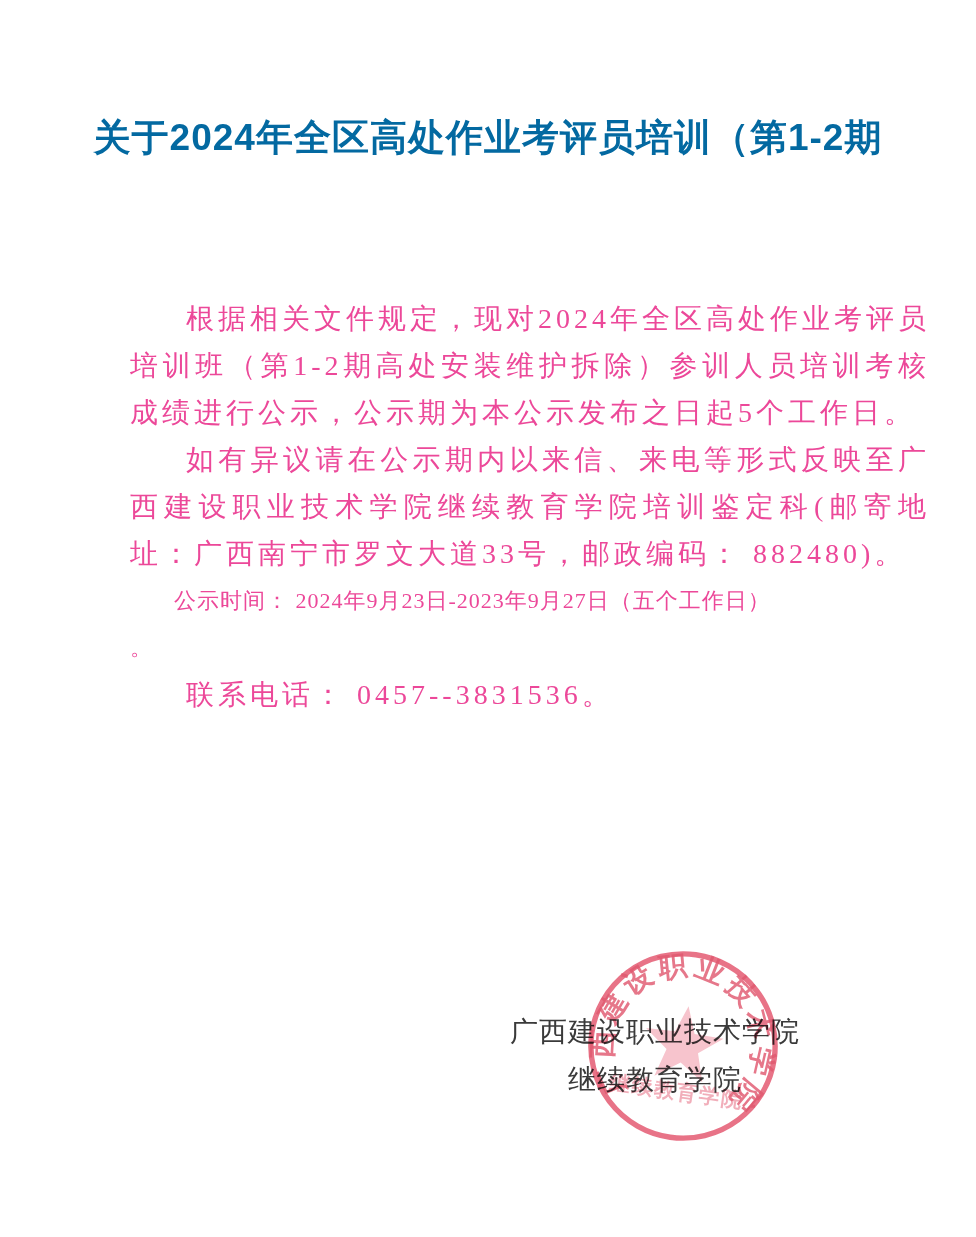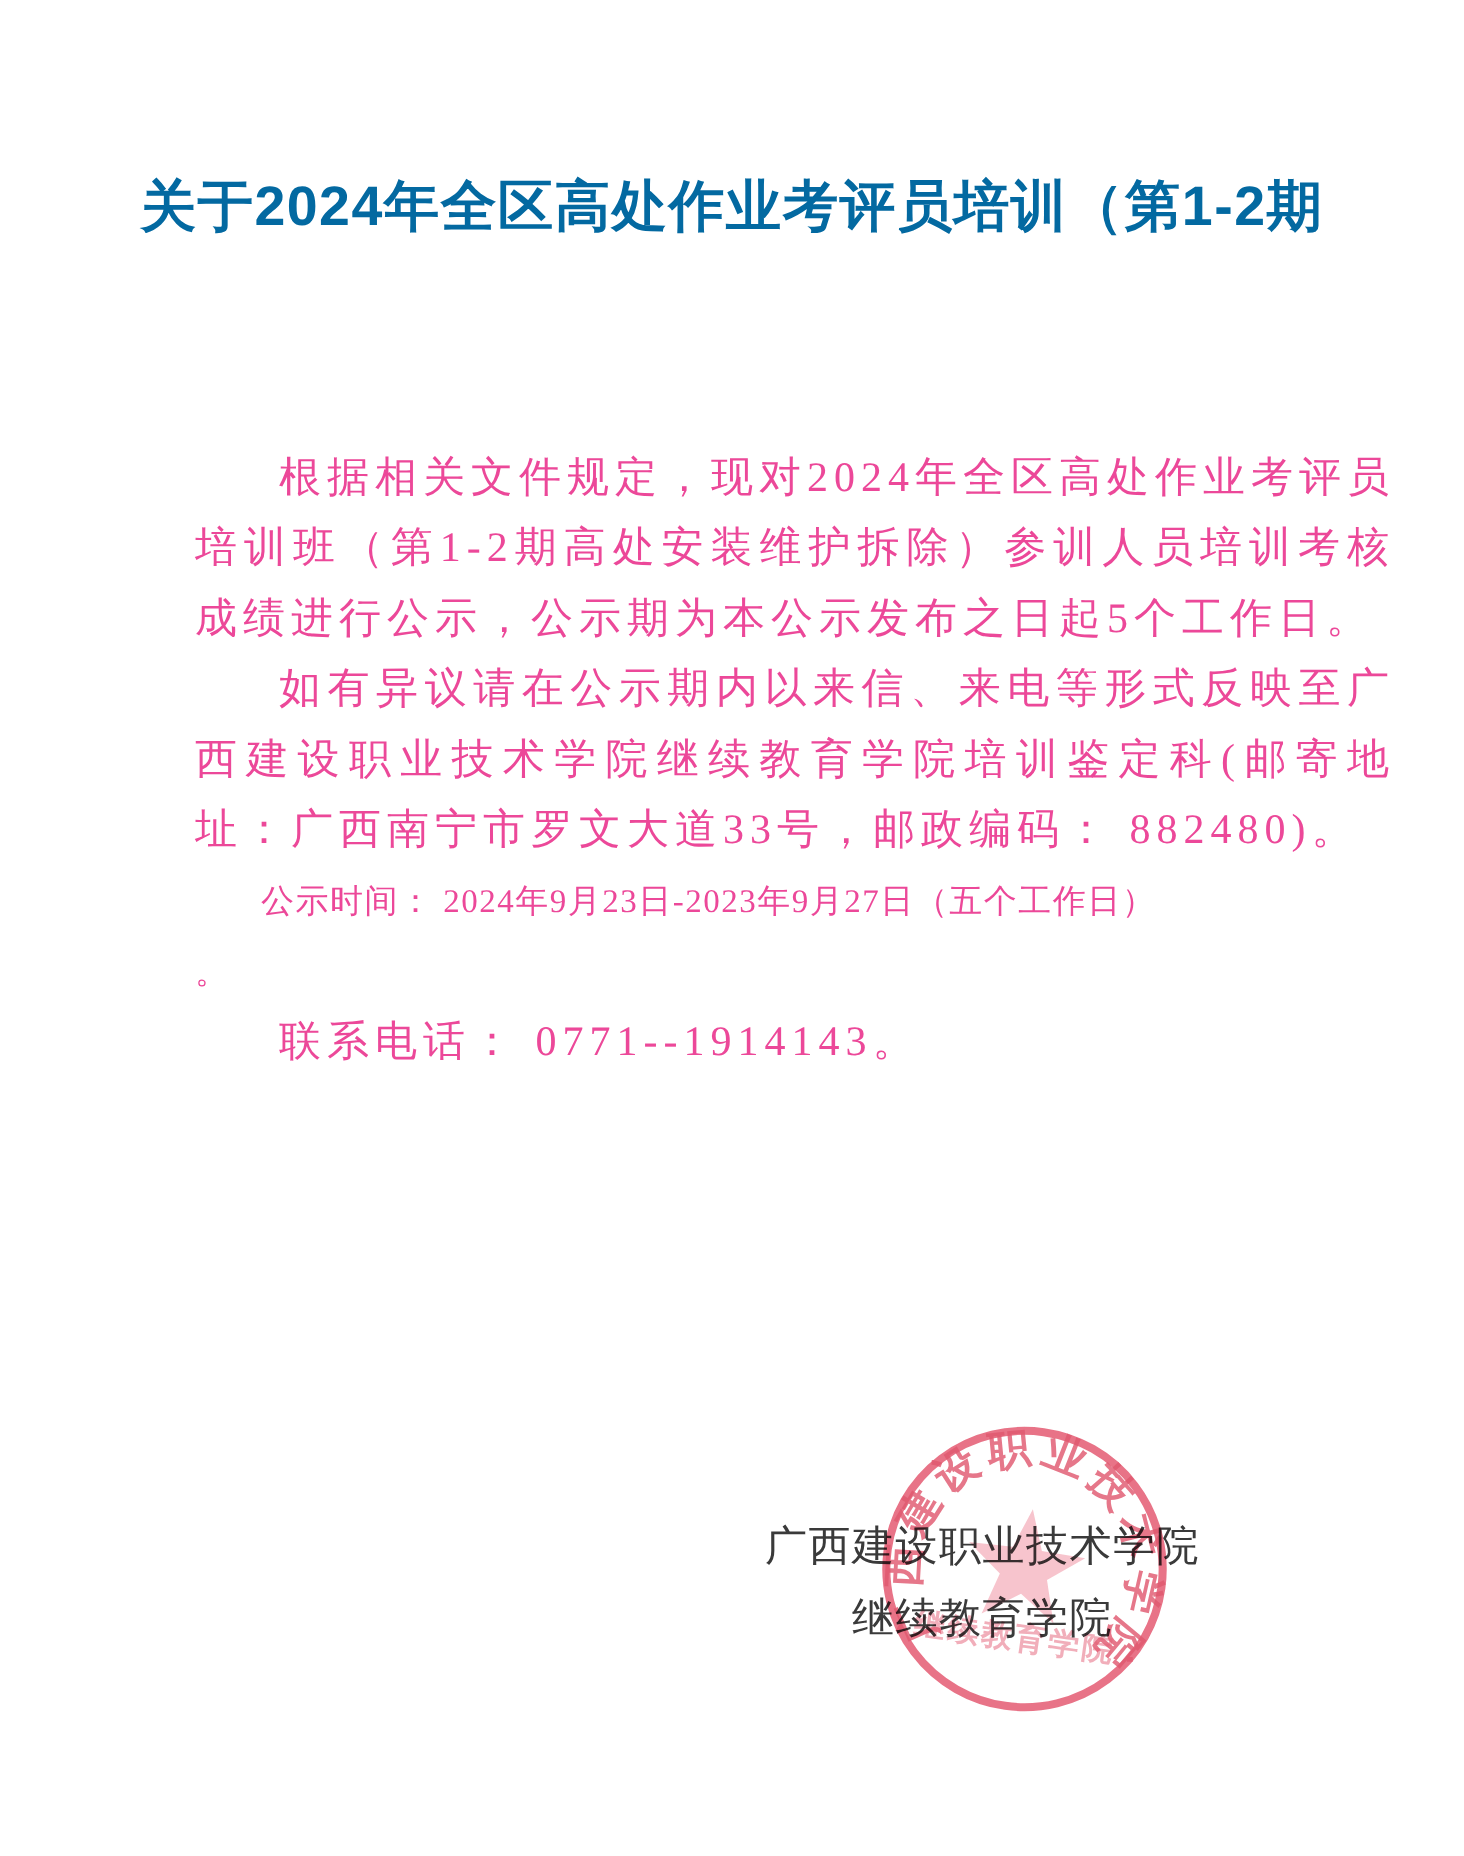--- a/index.html
+++ b/index.html
@@ -90,21 +90,21 @@
 
   <h1 class="title">
     <span class="tline">关于2024年全区高处作业考评员培训（第1-2期</span>
   </h1>
 
   <div class="body-text">
     <p class="para indent">根据相关文件规定，现对2024年全区高处作业考评员培训班（第1-2期高处安装维护拆除）参训人员培训考核成绩进行公示，公示期为本公示发布之日起5个工作日。</p>
     <p class="para indent">如有异议请在公示期内以来信、来电等形式反映至广西建设职业技术学院继续教育学院培训鉴定科(邮寄地址：广西南宁市罗文大道33号，邮政编码： 882480)。</p>
     <p class="para indent prewrap">公示时间： 2024年9月23日-2023年9月27日（五个工作日）
 。</p>
-    <p class="para indent">联系电话： 0771--1914143。</p>
+    <p class="para indent">联系电话： 0457--3831536。</p>
   </div>
 
   <div class="signature">
     <div>广西建设职业技术学院</div>
     <div>继续教育学院</div>
   </div>
 
   <div class="seal">
     <svg viewBox="0 0 200 200" width="196" height="196" xmlns="http://www.w3.org/2000/svg">
       <circle cx="100" cy="100" r="94" fill="none" stroke="#e2516a" stroke-width="5.5" opacity="0.88"></circle>

